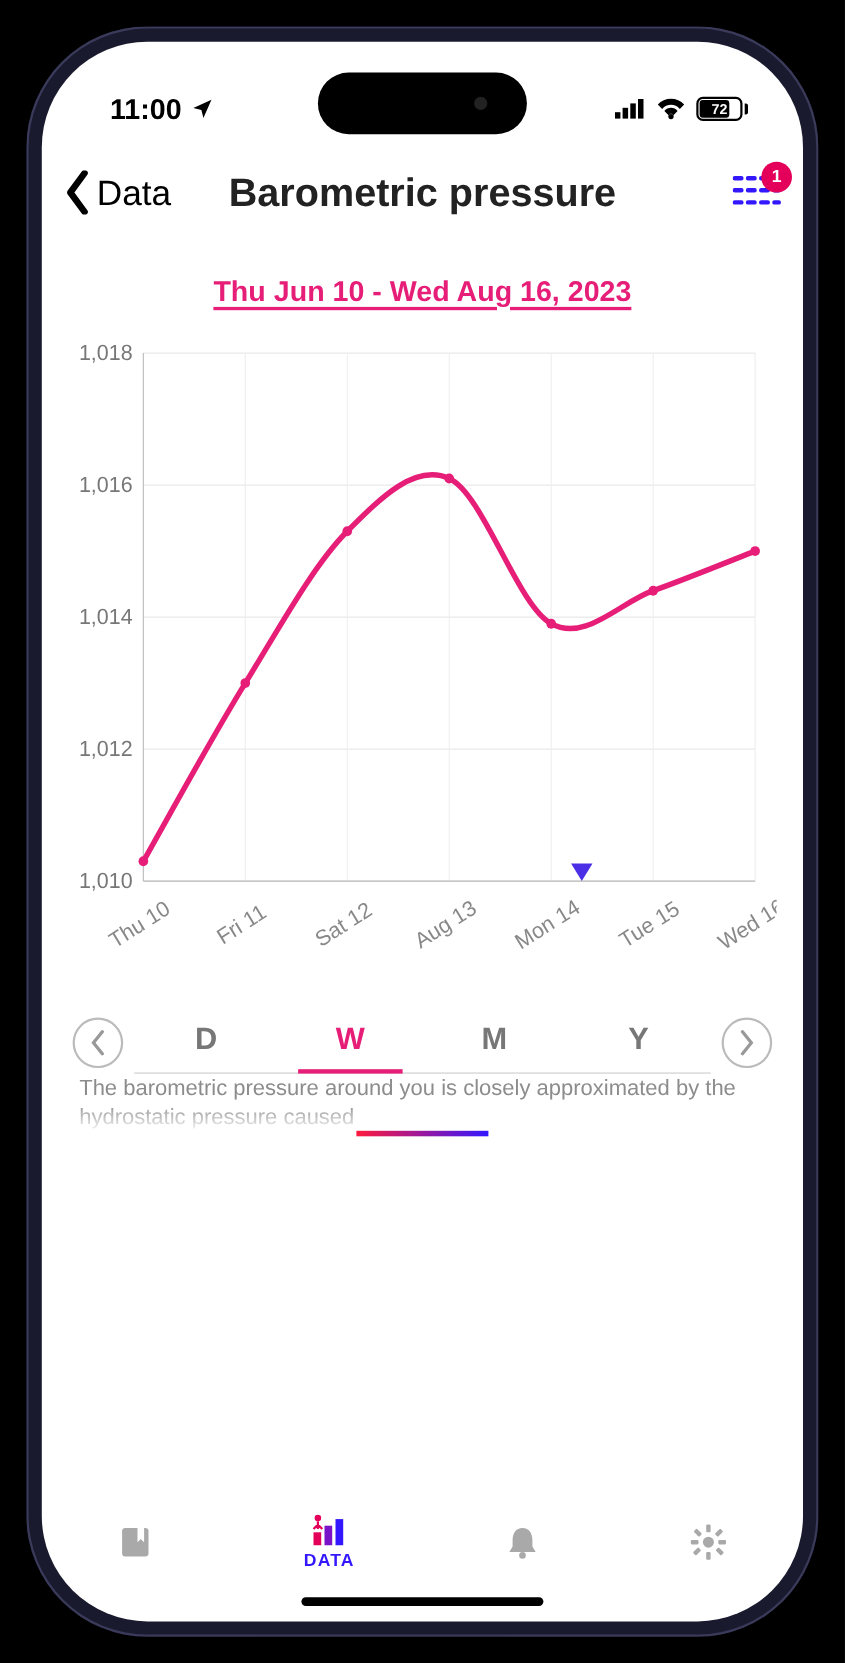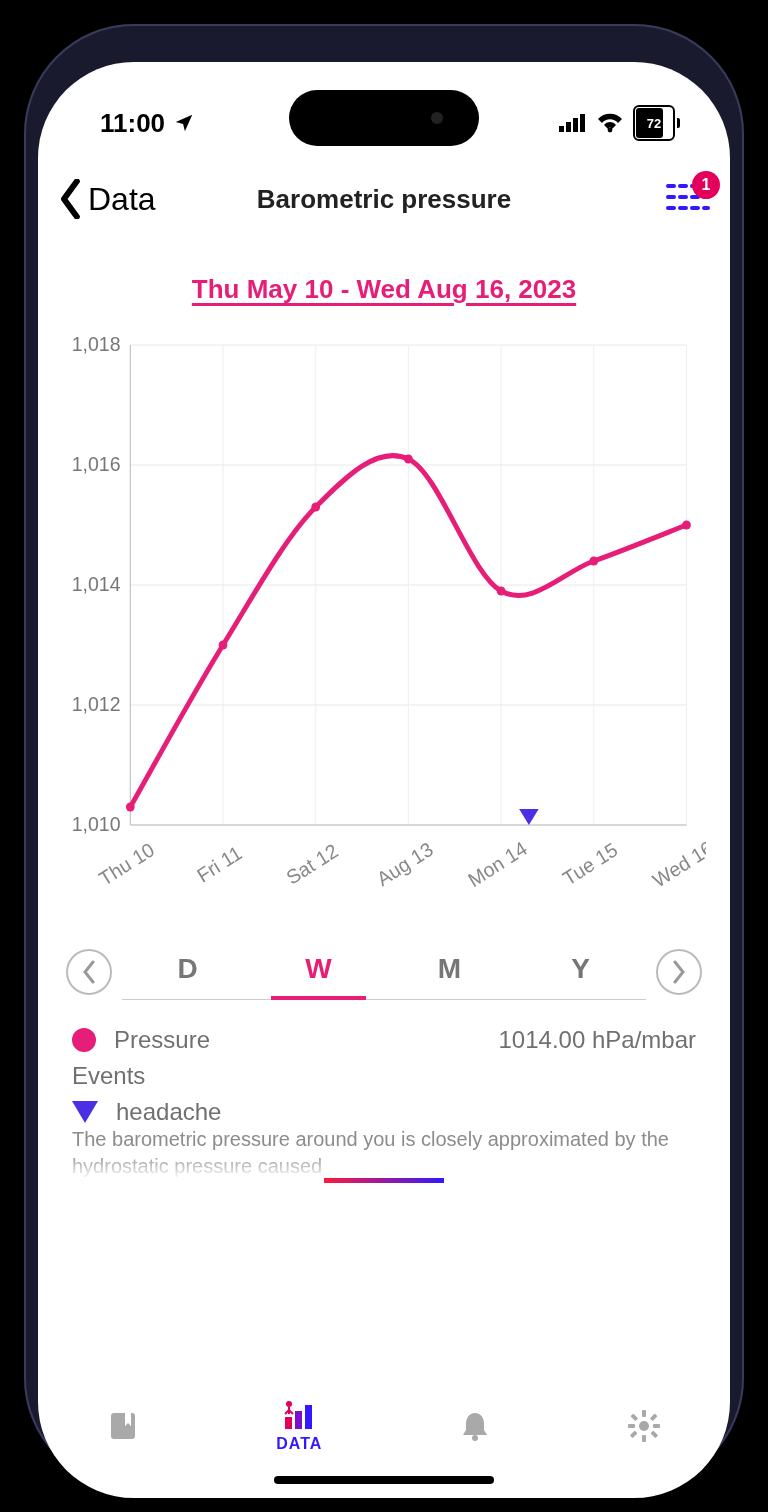--- a/index.html
+++ b/index.html
@@ -4,46 +4,46 @@
 <style>
   * { box-sizing: border-box; margin: 0; padding: 0; }
   html, body { width: 768px; height: 1512px; background: #000; font-family: -apple-system, Helvetica, Arial, sans-serif; }
   .device {
     position: absolute; left: 24px; top: 24px; width: 720px; height: 1464px;
     background: #1a1a2e; border-radius: 110px; padding: 14px;
     box-shadow: inset 0 0 0 2px #3a3a5a;
   }
   .screen {
     width: 100%; height: 100%; background: #fff; border-radius: 96px; overflow: hidden; position: relative;
-    display: flex; flex-direction: column; margin-top: 24px;
+    display: flex; flex-direction: column;
   }
   .notch {
     position: absolute; top: 28px; left: 50%; transform: translateX(-50%);
     width: 190px; height: 56px; background: #000; border-radius: 40px; z-index: 50;
     display:flex; align-items:center; justify-content:flex-end; padding-right:36px;
   }
   .notch::after{ content:""; width:12px; height:12px; background:#222; border-radius:50%; }
   .status-bar {
     height: 92px; display: flex; align-items: center; justify-content: space-between;
     padding: 30px 50px 0 62px; font-weight: 700; font-size: 26px;
   }
   .status-left { display:flex; align-items:center; gap:8px; }
   .status-right { display:flex; align-items:center; gap:10px; }
   .battery { display:flex; align-items:center; gap:2px; }
-  .batt-body { width:42px; height:36px; border:2px solid #000; border-radius:6px; position:relative; overflow:hidden; }
+  .batt-body { width:42px; height:22px; border:2px solid #000; border-radius:6px; position:relative; overflow:hidden; }
   .batt-fill { position:absolute; left:1px; top:1px; bottom:1px; width:72%; background:#000; border-radius:3px; }
   .batt-pct { position:absolute; left:0; right:0; top:0; bottom:0; display:flex; align-items:center; justify-content:center; color:#fff; font-size:13px; font-weight:800; }
   .batt-tip { width:3px; height:10px; background:#000; border-radius:0 2px 2px 0; }
 
   .app { flex:1; display:flex; flex-direction:column; padding: 10px 20px 0 20px; overflow:hidden; }
 
   .header { display:flex; align-items:center; position:relative; height:70px; }
   .back { display:flex; align-items:center; gap:4px; font-size:32px; font-weight:500; }
   .back svg { width:26px; height:40px; }
-  .title { position:absolute; left:0; right:0; text-align:center; font-size:26px; font-weight:800; color:#222; pointer-events:none;}
+  .title { position:absolute; left:0; right:0; text-align:center; font-size:36px; font-weight:800; color:#222; pointer-events:none;}
   .filter-btn { margin-left:auto; position:relative; }
   .filter-btn .badge { position:absolute; top:-10px; right:-10px; width:28px; height:28px; background:#e4005a; color:#fff; border-radius:50%; display:flex; align-items:center; justify-content:center; font-size:16px; font-weight:700; }
 
   .date-range { text-align:center; color:#e61e78; font-size:26px; font-weight:800; text-decoration:underline; text-underline-offset:5px; text-decoration-thickness:3px; margin:40px 0 30px; }
 
   .chart-wrap { position:relative; height:580px; margin:0 4px; }
   .chart-wrap svg { width:100%; height:100%; }
 
   .range-row { display:flex; align-items:center; gap:10px; margin:28px 8px 0; }
   .nav-circle { width:46px; height:46px; border:2px solid #bbb; border-radius:50%; display:flex; align-items:center; justify-content:center; color:#888; }
@@ -131,21 +131,21 @@
             <g stroke="#3317ff" stroke-width="4" stroke-linecap="round" stroke-dasharray="6 6">
               <line x1="2" y1="5" x2="42" y2="5"></line>
               <line x1="2" y1="16" x2="42" y2="16"></line>
               <line x1="2" y1="27" x2="42" y2="27"></line>
             </g>
           </svg>
           <div class="badge">1</div>
         </div>
       </div>
 
-      <div class="date-range">Thu May 10 - Wed Aug 16, 2023</div>
+      <div class="date-range">Thu Jun 10 - Wed Aug 16, 2023</div>
 
       <div class="chart-wrap">
         <svg id="chart-svg" viewBox="0 0 660 580" preserveAspectRatio="none">
             <line x1="70" y1="490" x2="640" y2="490" stroke="#e9e9e9" stroke-width="1"></line>
             <text x="60" y="496" text-anchor="end" font-size="20" fill="#777">1,010</text>
             <line x1="70" y1="370" x2="640" y2="370" stroke="#e9e9e9" stroke-width="1"></line>
             <text x="60" y="376" text-anchor="end" font-size="20" fill="#777">1,012</text>
             <line x1="70" y1="250" x2="640" y2="250" stroke="#e9e9e9" stroke-width="1"></line>
             <text x="60" y="256" text-anchor="end" font-size="20" fill="#777">1,014</text>
             <line x1="70" y1="130" x2="640" y2="130" stroke="#e9e9e9" stroke-width="1"></line>
@@ -192,34 +192,20 @@
             <div class="range-tab">M</div>
             <div class="range-tab">Y</div>
           </div>
         <div class="nav-circle">
           <svg width="16" height="24" viewBox="0 0 16 24">
               <path d="M4 2 L12 12 L4 22" stroke="#999" stroke-width="3" fill="none" stroke-linecap="round"></path>
             </svg>
         </div>
       </div>
 
-      <div class="legend">
-        <div class="legend-row">
-          <div class="legend-left">
-            <div class="dot"></div>
-            <span>Pressure</span>
-          </div>
-          <span class="legend-value">1014.00 hPa/mbar</span>
-        </div>
-        <div class="events-label">Events</div>
-        <div class="legend-left">
-          <div class="tri"></div>
-          <span>headache</span>
-        </div>
-      </div>
 
       <div class="desc-p">The barometric pressure around you is closely approximated by the hydrostatic pressure caused</div>
       <div class="accent-strip"></div>
     </div>
 
     <div class="tabbar">
       <div class="tab-item">
         <svg width="32" height="32" viewBox="0 0 32 32">
             <rect x="4" y="3" width="24" height="26" rx="3" fill="#a9a9a9"></rect>
             <path d="M18 3 H24 V16 L21 13 L18 16 Z" fill="#fff"></path>

